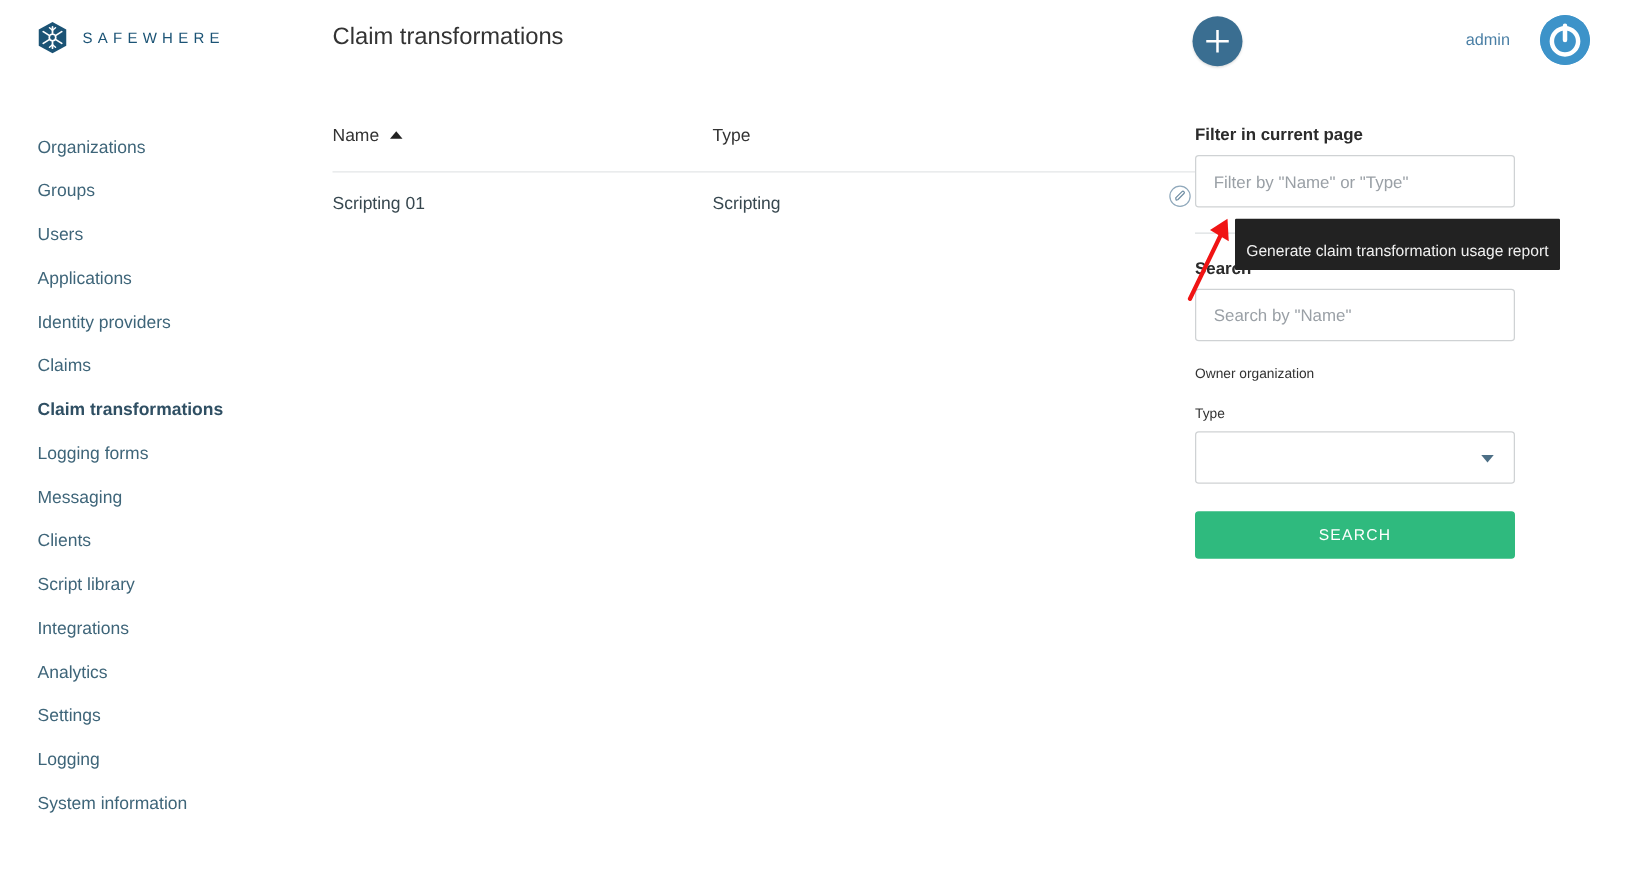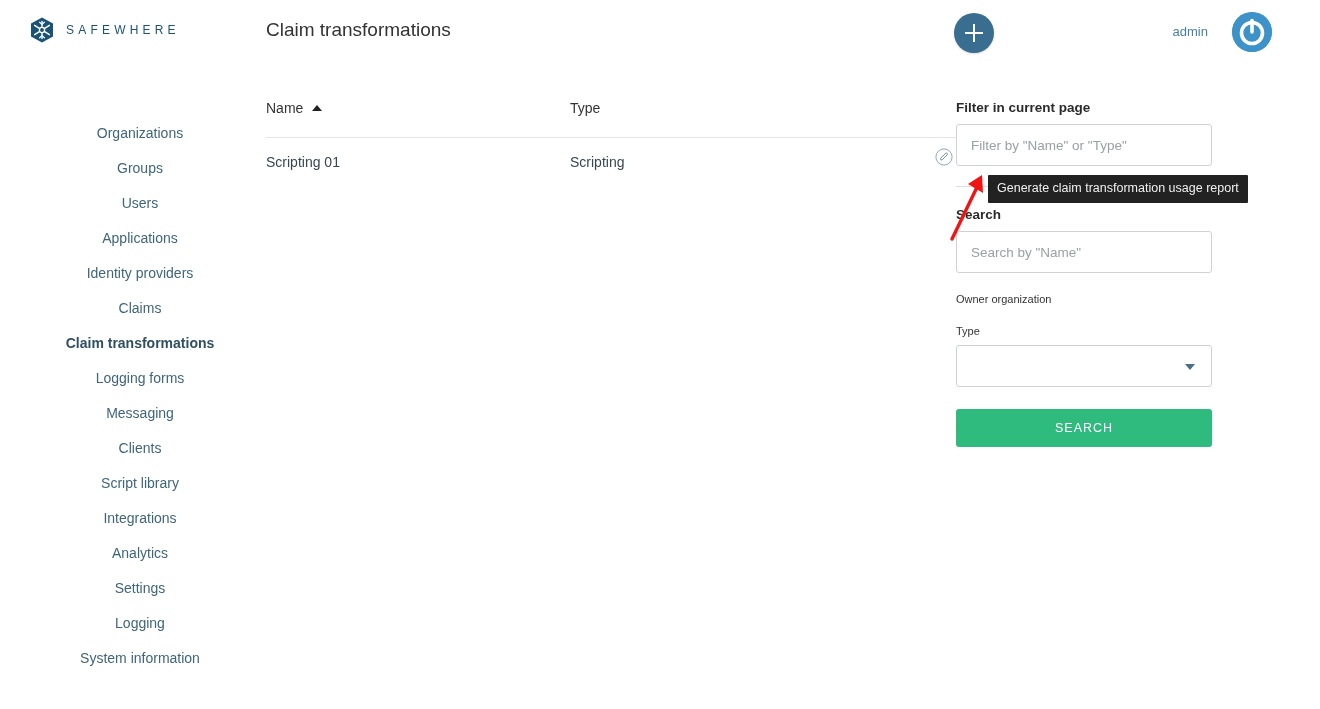--- a/index.html
+++ b/index.html
@@ -39,21 +39,21 @@
     content:""; position:absolute; background:#fff;
   }
   .add-btn .plus:before { left:8px; top:0; width:2px; height:18px; }
   .add-btn .plus:after  { top:8px; left:0; height:2px; width:18px; }
 
   .user-area { position:absolute; right:48px; top:12px; display:flex; align-items:center; gap:24px; }
   .user-name { font-size:13px; color:#4a7fa5; line-height:1; margin-bottom:2px; }
   .avatar { width:40px; height:40px; border-radius:50%; background:#3d93c9; display:block; cursor:pointer; }
 
   
-  .sidebar { position:absolute; left:0; top:116px; width:250px;text-align:center; }
+  .sidebar { position:absolute; left:0; top:100px; width:250px; }
   .nav-item {
     display:block; padding:0 0 0 30px;
     height:35px; line-height:35px;
     font-size:14px; color:#3e6579; cursor:pointer;
     white-space:nowrap; text-decoration:none;
   }
   .nav-item.active { font-weight:bold; color:#2f4f63; }
 
   
   .table-wrap { position:absolute; left:266px; top:100px; width:729px; }
@@ -75,21 +75,21 @@
   .td { font-size:14px; color:#37474f; }
   .td-name { width:304px; }
   .td-type { width:380px; }
   .row-actions { position:absolute; right:0; top:10px; display:flex; gap:3px; align-items:center; }
   .act-icon { width:18px; height:18px; cursor:pointer; display:block; }
 
   
   .tooltip {
     position:absolute; left:988px; top:175px;
     background:#222222; color:#f0f0f0;
-    font-size:12.5px; line-height:1; padding:7px 9px 8px 9px;
+    font-size:12.5px; line-height:1; padding:20px 9px 8px 9px;
     white-space:nowrap; border-radius:1px; z-index:40;
   }
 
   
   .arrow-anno { position:absolute; left:938px; top:165px; z-index:30; pointer-events:none; }
 
   
   .filters { position:absolute; left:956px; top:100px; width:256px; }
   .f-label { font-size:13.5px; color:#2b2b2b; font-weight:bold; margin-bottom:9px; }
   .f-sublabel { font-size:11px; color:#333; font-weight:400; margin-bottom:8px; }

